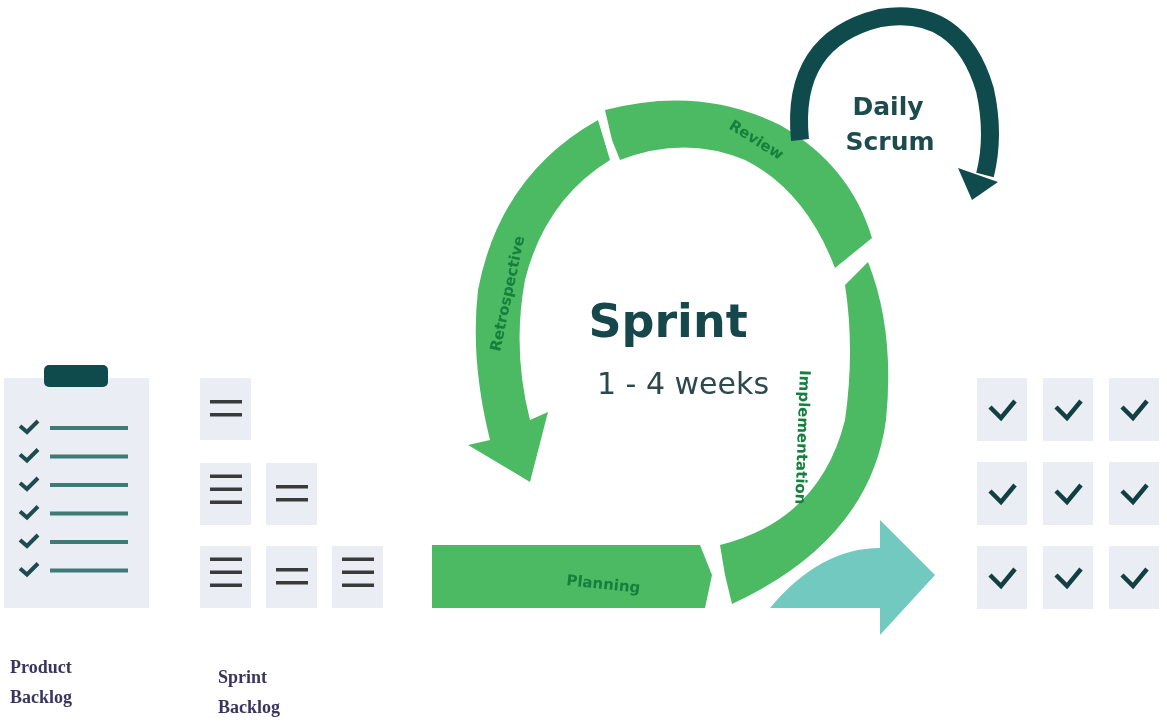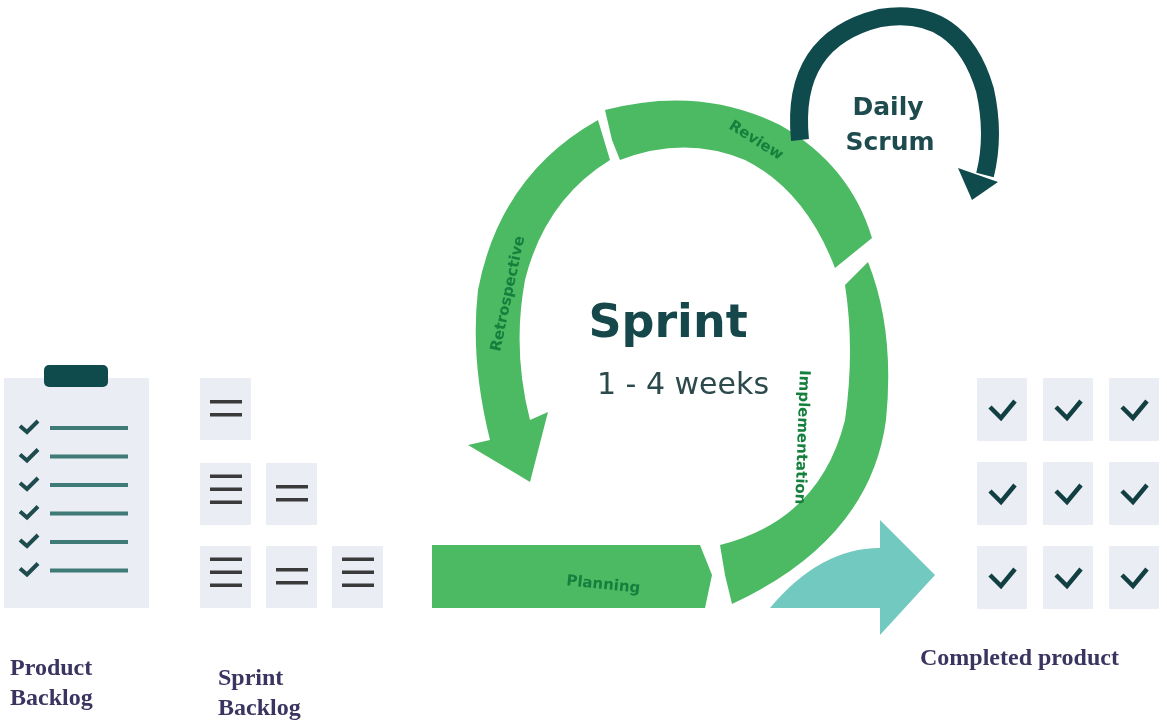--- a/index.html
+++ b/index.html
@@ -1,18 +1,18 @@
 <!DOCTYPE html>
 <html><head>
 <meta charset="utf-8">
 <style>
   html, body { margin: 0; padding: 0; background: #ffffff; }
   body { width: 1167px; height: 727px; position: relative; overflow: hidden; font-family: "DejaVu Sans", sans-serif; }
   #stage { position: absolute; left: 0; top: 0; width: 1167px; height: 727px; }
-  .caption { position: absolute; font-family: "Liberation Serif", serif; font-weight: bold; color: #3a3560; font-size: 24px; line-height: 30px; }
+  .caption { position: absolute; font-family: "Liberation Serif", serif; font-weight: bold; color: #3a3560; font-size: 18px; line-height: 30px; }
   .center-title { font-family: "DejaVu Sans", sans-serif; font-weight: bold; fill: #16474a; }
   .center-sub { font-family: "DejaVu Sans", sans-serif; fill: #2c4a4c; }
   .phase-label { font-family: "DejaVu Sans", sans-serif; font-weight: bold; fill: #15803d; font-size: 15px; }
   .daily-label { font-family: "DejaVu Sans", sans-serif; font-weight: bold; fill: #1d4b4e; font-size: 25px; }
 </style>
 </head>
 <body>
 
 <div id="stage">
   <svg width="1167" height="727" viewBox="0 0 1167 727" xmlns="http://www.w3.org/2000/svg">
@@ -141,14 +141,13 @@
   </svg>
 
   <div class="caption" style="left:10px; top:652px;">
     <div>Product</div>
     <div>Backlog</div>
   </div>
   <div class="caption" style="left:218px; top:662px;">
     <div>Sprint</div>
     <div>Backlog</div>
   </div>
-  <div class="caption" style="left:920px; top:642px;">Completed product</div>
 </div>
 
 </body></html>

